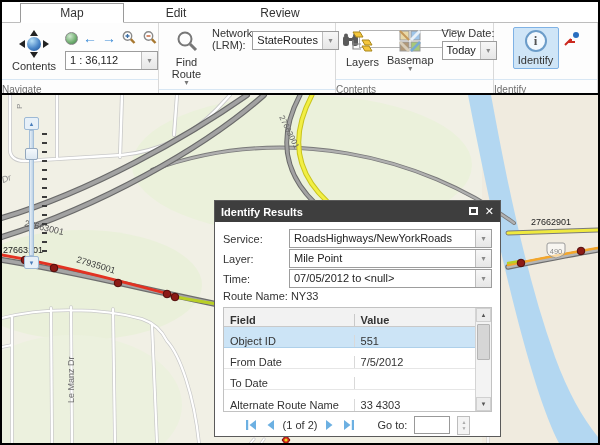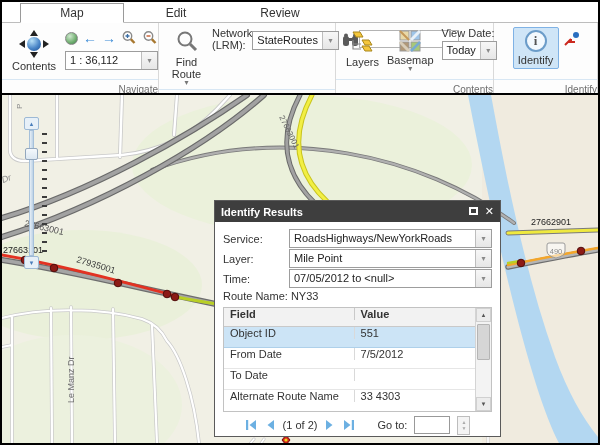--- a/index.html
+++ b/index.html
@@ -9,21 +9,21 @@
 
   
   .tabbar { height:21px; background:#fff; border-bottom:1px solid #bdbdbd; display:flex; align-items:flex-end; padding-left:18px; }
   .tab { width:104px; height:20px; display:flex; align-items:center; justify-content:center; font-size:12px; color:#333; cursor:default; margin-bottom:-1px; }
   .tab.active { background:#fff; border:1px solid #9a9a9a; border-bottom:1px solid #fff; }
 
   
   .ribbon { height:70px; background:#fdfdfd; display:flex; }
   .group { display:flex; flex-direction:column; border-right:1px solid #d9d9d9; }
   .group-body { flex:1; display:flex; align-items:flex-start; padding:4px 5px 0 6px; }
-  .group-label { height:14px; font-size:10px; color:#6e6e6e; text-align:right; border-top:1px solid #d8e7f4; padding-top:4px; }
+  .group-label { height:14px; font-size:10px; color:#6e6e6e; text-align:left; border-top:1px solid #d8e7f4; padding-top:4px; }
   .bigbtn { display:flex; flex-direction:column; align-items:center; justify-content:flex-start; font-size:11px; color:#333; padding:2px 3px; border:1px solid transparent; border-radius:2px; }
   .bigbtn .cap { margin-top:2px; text-align:center; line-height:12px; }
   .bigbtn.selected { background:#cfe5f7; border:1px solid #7fb2e5; }
   .caret { font-size:8px; color:#777; line-height:6px; }
   .smallicons { display:flex; align-items:center; gap:5px; height:20px; margin-bottom:3px; }
   .combo { display:flex; height:19px; border:1px solid #9d9d9d; background:#fff; }
   .combo .val { flex:1; font-size:11px; color:#222; padding:2px 4px; white-space:nowrap; overflow:hidden; }
   .combo .dd { width:16px; background:linear-gradient(#f7f7f7,#e6e6e6); border-left:1px solid #bdbdbd; display:flex; align-items:center; justify-content:center; color:#8a8a8a; font-size:8px; }
   .minilabel { font-size:11px; color:#333; margin-bottom:2px; }
   .textfield { height:18px; border:1px solid #b3b3b3; background:#fff; width:100%; font-size:11px; padding:0 3px; }
@@ -64,21 +64,21 @@
   .winbtn { color:#fff; font-size:11px; margin-left:7px; line-height:11px; }
   .maxbox { width:9px; height:8px; border:2px solid #fff; display:inline-block; }
   .popup-body { padding:7px 8px 0 8px; }
   .frow { display:flex; align-items:center; margin-bottom:1px; }
   .frow .flab { width:66px; font-size:11px; color:#333; }
   .frow .combo { flex:1; height:19px; }
   .routename { font-size:11px; color:#333; margin:2px 0 5px 0; }
 
   .tblwrap { display:flex; border:1px solid #c2c2c2; }
   .tbl { flex:1; }
-  .trow { display:flex; height:21px; align-items:flex-start; font-size:11px; color:#333; border-bottom:1px solid #e6e6e6; }
+  .trow { display:flex; height:21px; align-items:flex-end; font-size:11px; color:#333; border-bottom:1px solid #e6e6e6; }
   .trow.head { background:#f2f2f2; font-weight:bold; border-bottom:1px solid #c9c9c9; height:19px; }
   .trow.sel { background:#cce4f6; border-bottom:1px solid #aed0ea; }
   .c1 { width:52%; padding:0 6px; border-right:1px solid #d9d9d9; overflow:hidden; white-space:nowrap; }
   .c2 { flex:1; padding:0 6px; overflow:hidden; white-space:nowrap; }
   .trow.head .c1 { border-right:1px solid #c9c9c9; }
   .sbar { width:16px; background:#f3f3f3; border-left:1px solid #d4d4d4; position:relative; }
   .sbar .sb { position:absolute; left:0; width:15px; height:14px; background:#ececec; border:1px solid #d0d0d0; color:#555; font-size:6px; display:flex; align-items:center; justify-content:center; }
   .sbar .sb.t { top:0; } .sbar .sb.b { bottom:0; }
   .sbar .thumb { position:absolute; left:1px; top:16px; width:13px; height:36px; background:#d6d6d6; border:1px solid #b5b5b5; border-radius:1px; }
 

